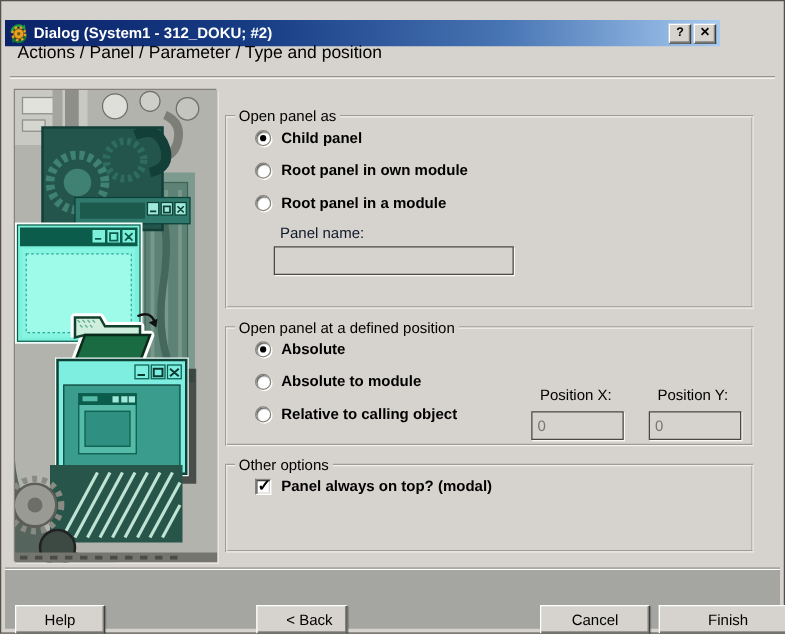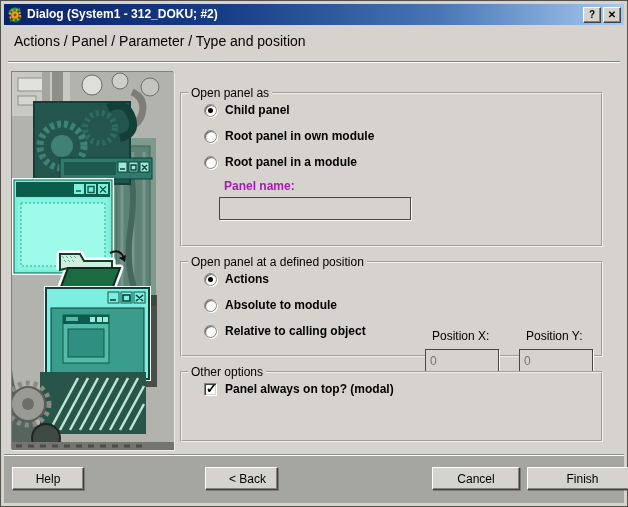--- a/index.html
+++ b/index.html
@@ -4,21 +4,21 @@
 <style>
   html,body{margin:0;padding:0;background:#7b7b7b;}
   *{box-sizing:border-box;font-family:"Liberation Sans",sans-serif;}
   .dialog{
     position:relative;width:628px;height:507px;background:#d6d3ce;
     box-shadow: inset 0 0 0 1px #54524a;
     overflow:hidden;
   }
   
   .titlebar{
-    position:absolute;left:4px;top:4px;width:620px;height:21px;
+    position:absolute;left:4px;top:16px;width:572px;height:21px;
     background:linear-gradient(90deg,#0a2269 0%,#173d85 35%,#4875b4 70%,#a6caf0 100%);
     display:flex;align-items:center;padding:0 3px;
   }
   .app-icon{width:16px;height:16px;margin-right:4px;flex:0 0 auto;display:block;}
   .titlebar .title{
     color:#ffffff;font-size:12px;font-weight:bold;white-space:nowrap;
     flex:1 1 auto;line-height:21px;
   }
   .tb-buttons{display:flex;gap:2px;}
   .tb-btn{
@@ -68,40 +68,40 @@
     width:13px;height:13px;background:#ffffff;flex:0 0 auto;
     border:1px solid;border-color:#84827a #ffffff #ffffff #84827a;
     box-shadow:inset 1px 1px 0 #404040, inset -1px -1px 0 #d6d3ce;
     margin-right:8px;position:relative;
   }
   .checkbox.checked::after{
     content:"\2713";position:absolute;left:1px;top:-3px;
     font-size:13px;font-weight:bold;color:#000;
   }
   .opt-label{font-size:12px;color:#000;white-space:nowrap;}
-  .field-label{font-size:12px;color:#a21caf;margin:7px 0 4px 20px;font-weight:bold;}
+  .field-label{font-size:12px;color:#0f172a;margin:7px 0 4px 20px;}
   .text-input{
     background:#d6d3ce;border:1px solid #4a4840;
     box-shadow:1px 1px 0 #fbf9f4;
     font-size:12px;color:#777570;padding:2px 4px;
   }
   .panel-name-input{display:block;margin-left:15px;width:192px;height:23px;}
-  .pos-field{position:absolute;top:60px;}
+  .pos-field{position:absolute;top:40px;}
   .pos-x{left:243px;}
   .pos-y{left:337px;}
   .pos-field .pos-label{font-size:12px;color:#000;margin:0 0 6px 7px;}
   .pos-field .text-input{width:74px;height:23px;}
   
   .footer{
     position:absolute;left:4px;right:4px;top:456px;bottom:4px;
     background:#a5a5a2;
     box-shadow:0 -1px 0 #ffffff, 0 -2px 0 #8f8d85;
   }
   .btn{
-    position:absolute;top:11px;height:23px;font-size:12px;color:#000;
+    position:absolute;top:28px;height:23px;font-size:12px;color:#000;
     background:#d6d3ce;border:1px solid;border-color:#ffffff #404040 #404040 #ffffff;
     box-shadow:inset -1px -1px 0 #84827a, 1px 1px 0 rgba(0,0,0,.25);
     padding:0;text-align:center;cursor:default;
   }
   .btn-help{left:8px;width:72px;}
   .btn-back{left:201px;width:73px;padding-left:12px;}
   .btn-cancel{left:428px;width:88px;}
   .btn-finish{left:523px;width:111px;}
 </style>
 </head>
@@ -235,21 +235,21 @@
       <span class="opt-label">Root panel in a module</span>
     </div>
     <div class="field-label">Panel name:</div>
     <input class="text-input panel-name-input" type="text" disabled="" value="" style="">
   </fieldset>
 
   <fieldset class="groupbox gb2">
     <legend>Open panel at a defined position</legend>
     <div class="opt-row">
       <span class="radio checked"></span>
-      <span class="opt-label">Actions</span>
+      <span class="opt-label">Absolute</span>
     </div>
     <div class="opt-row">
       <span class="radio"></span>
       <span class="opt-label">Absolute to module</span>
     </div>
     <div class="opt-row">
       <span class="radio"></span>
       <span class="opt-label">Relative to calling object</span>
     </div>
     <div class="pos-field pos-x">

